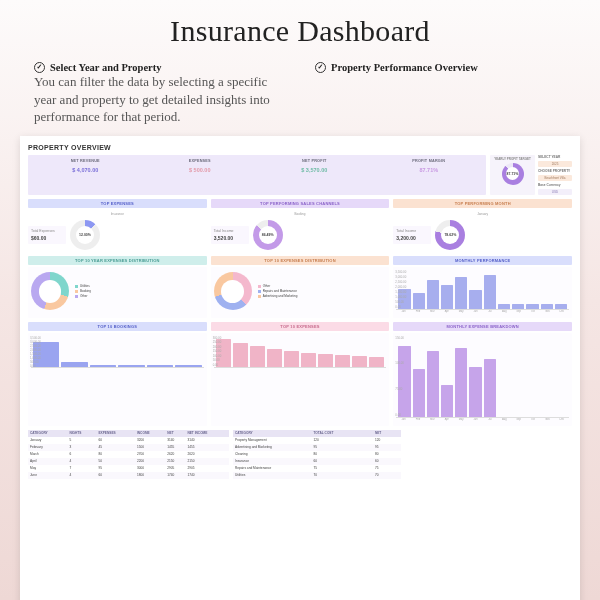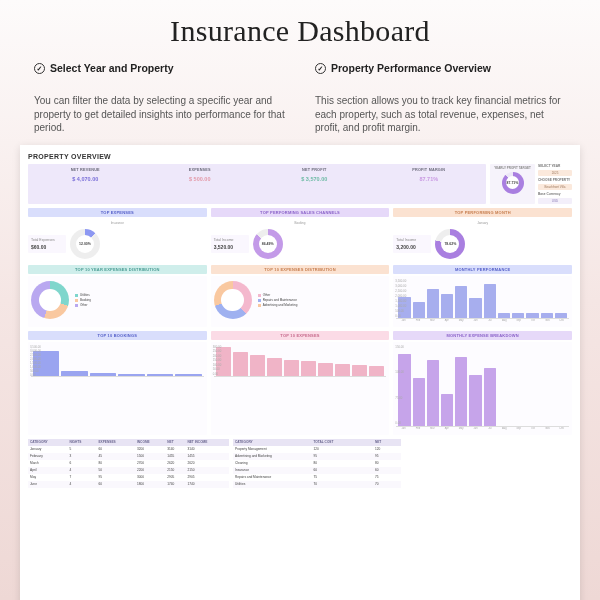--- a/index.html
+++ b/index.html
@@ -4,24 +4,24 @@
 <style>
   * { box-sizing: border-box; margin: 0; padding: 0; }
   body {
     width: 600px; height: 600px;
     background: linear-gradient(180deg, #fdfbfb 0%, #f5e6e4 50%, #eed8d5 100%);
     font-family: Georgia, "Times New Roman", serif;
     overflow: hidden;
   }
   .page-title { text-align: center; font-size: 30px; font-weight: 400; margin-top: 14px; color: #222; letter-spacing: 0.3px; }
   .intro { display: flex; gap: 30px; padding: 14px 34px 10px; font-family: Arial, sans-serif; }
-  .intro-col { flex: 1; }
+  .intro-col { flex: 1; font-family: Liberation Serif, serif; }
   .intro-head { font-size: 10.5px; font-weight: 600; color: #222; display: flex; align-items: center; gap: 5px; }
   .check-icon { width: 11px; height: 11px; border: 1px solid #333; border-radius: 50%; display: inline-flex; align-items: center; justify-content: center; font-size: 7px; line-height: 1; }
-  .intro-body { font-size: 10px; color: #555; margin-top: 20px; line-height: 1.35; }
+  .intro-body { font-size: 13px; color: #555; margin-top: 0; line-height: 1.35; }
 
   .dash-wrap { padding: 0 20px 20px; }
   .dashboard {
     background: #fff; width: 100%; aspect-ratio: 1.15/1; box-shadow: 0 2px 8px rgba(0,0,0,0.12);
     font-family: Arial, Helvetica, sans-serif; font-size: 4.5px; color: #444;
     padding: 8px; position: relative;
   }
   .dash-title { font-size: 7px; font-weight: 700; letter-spacing: 0.3px; color: #333; margin-bottom: 4px; }
 
   .row { display: flex; gap: 4px; margin-bottom: 4px; }
@@ -95,21 +95,20 @@
       <span class="check-icon">✓</span>
       <span>Select Year and Property</span>
     </div>
     <div class="intro-body">You can filter the data by selecting a specific year and property to get detailed insights into performance for that period.</div>
   </div>
   <div class="intro-col">
     <div class="intro-head">
       <span class="check-icon">✓</span>
       <span>Property Performance Overview</span>
     </div>
-    <div class="intro-body">This section allows you to track key financial metrics for each property, such as total revenue, expenses, net profit, and profit margin.</div>
   </div>
 </div>
 
 <div class="dash-wrap">
 <div class="dashboard">
 
   <div class="dash-title">PROPERTY OVERVIEW</div>
 
   <div class="row">
     <div class="kpi-strip">

